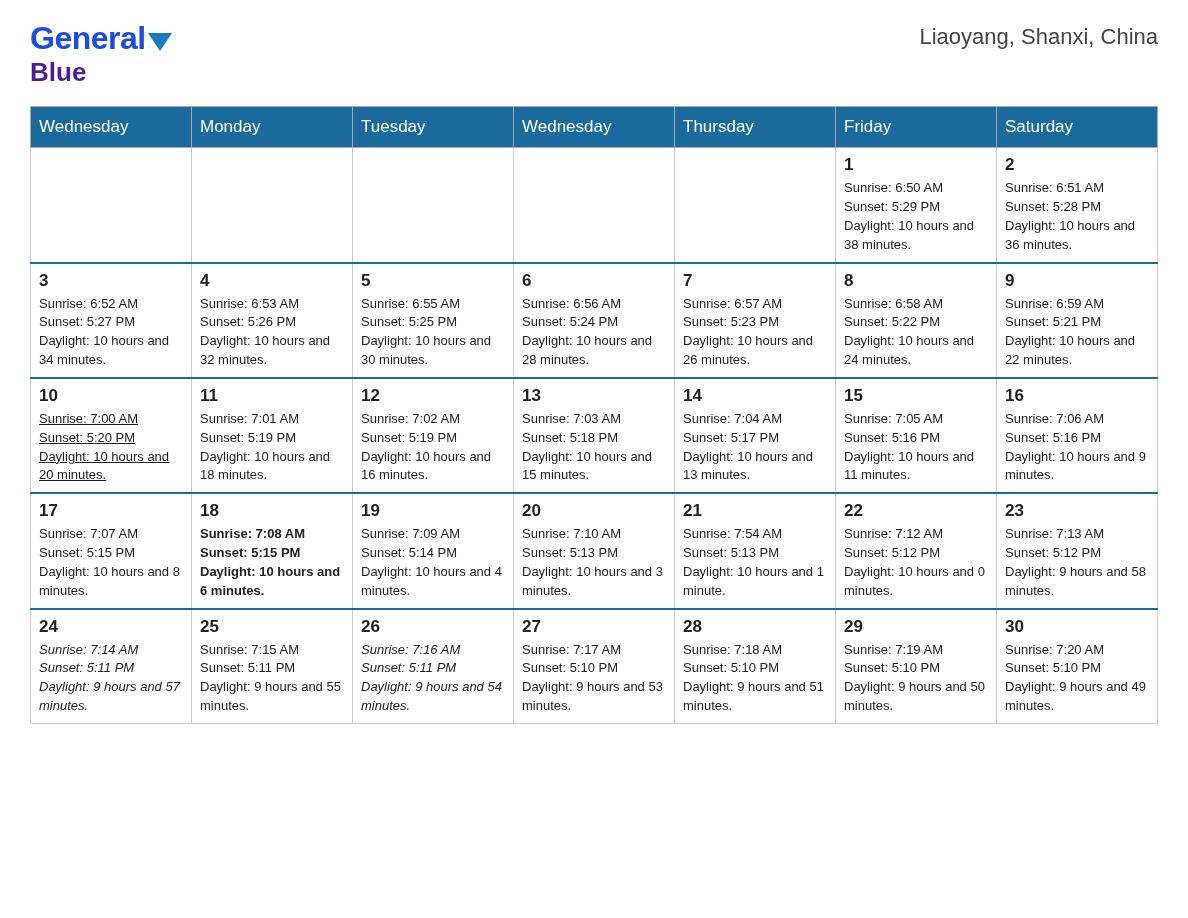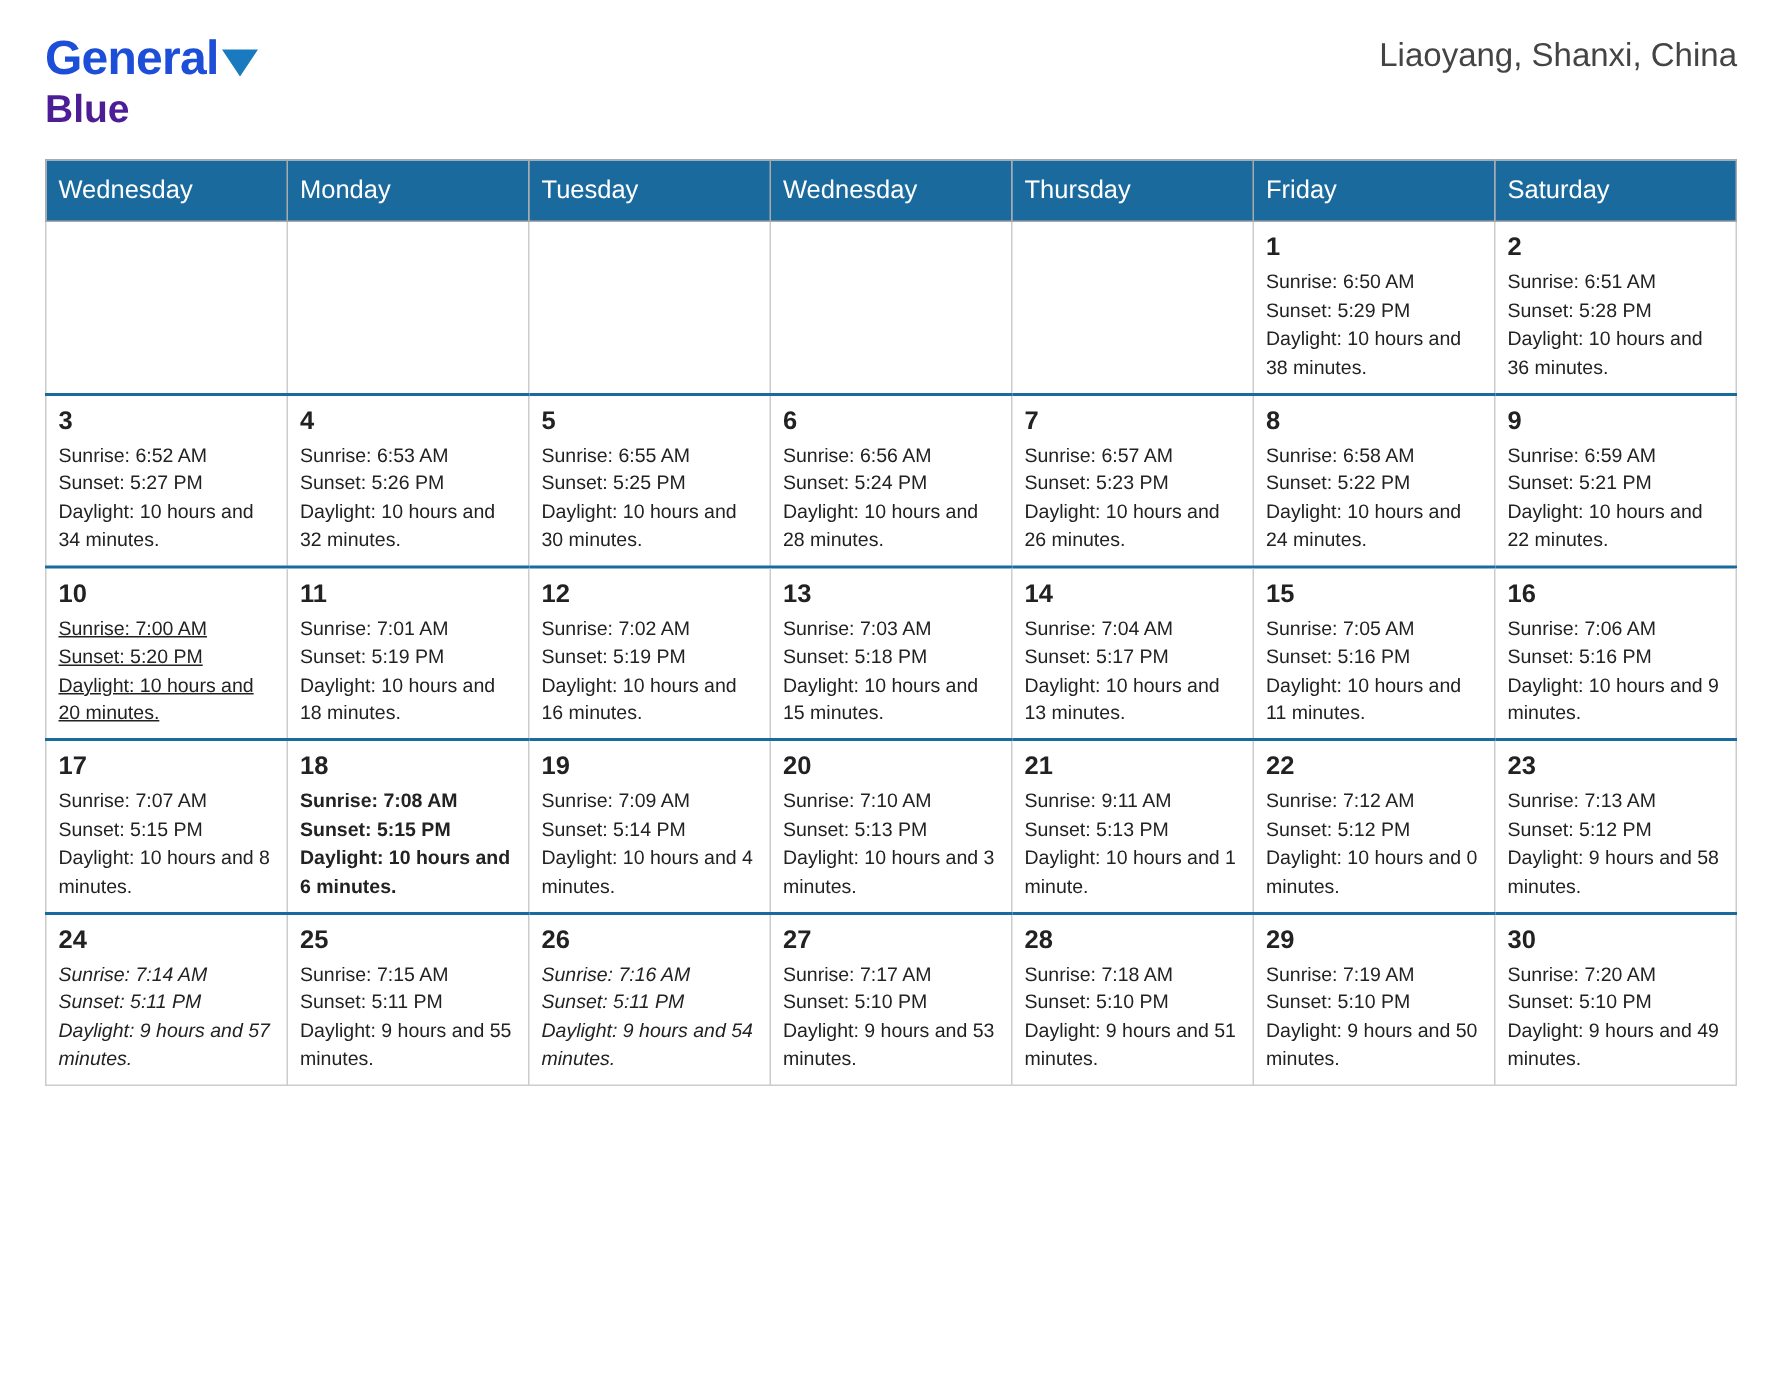--- a/index.html
+++ b/index.html
@@ -260,21 +260,21 @@
 Daylight: 10 hours and 4 minutes.</div>
         </td>
         <td>
           <span class="day-num">20</span>
           <div class="day-info" style="white-space: pre-line;">Sunrise: 7:10 AM
 Sunset: 5:13 PM
 Daylight: 10 hours and 3 minutes.</div>
         </td>
         <td>
           <span class="day-num">21</span>
-          <div class="day-info" style="white-space: pre-line;">Sunrise: 9:11 AM
+          <div class="day-info" style="white-space: pre-line;">Sunrise: 7:54 AM
 Sunset: 5:13 PM
 Daylight: 10 hours and 1 minute.</div>
         </td>
         <td>
           <span class="day-num">22</span>
           <div class="day-info" style="white-space: pre-line;">Sunrise: 7:12 AM
 Sunset: 5:12 PM
 Daylight: 10 hours and 0 minutes.</div>
         </td>
         <td>

